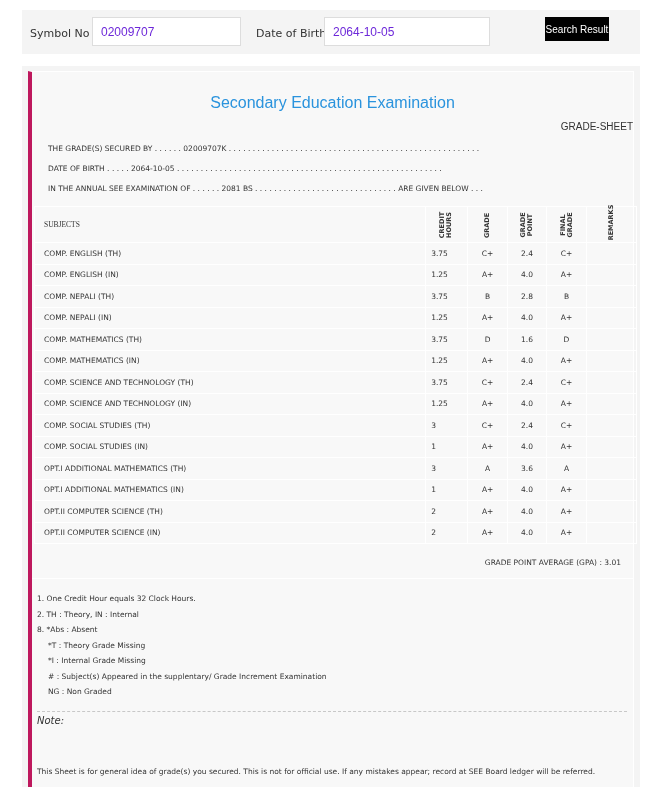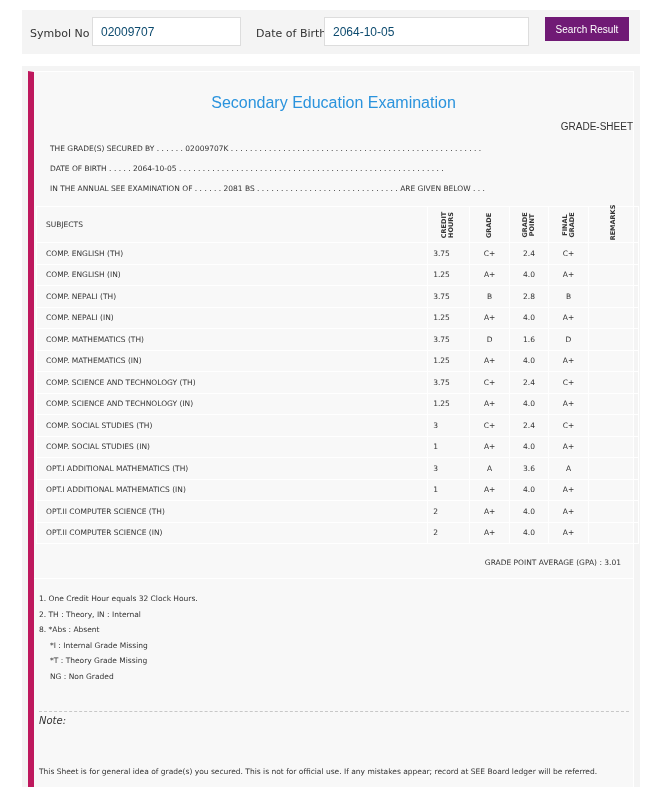--- a/index.html
+++ b/index.html
@@ -6,33 +6,33 @@
   html, body { width: 648px; height: 787px; background: #ffffff; overflow: hidden; }
   body { font-family: "DejaVu Sans", sans-serif; color: #333; position: relative; }
 
   .search-bar {
     position: absolute; left: 22px; top: 10px; width: 618px; height: 44px;
     background: #f4f4f4;
   }
   .search-bar .lbl { position: absolute; top: 17px; font-size: 11px; color: #333; font-family: "DejaVu Sans", sans-serif; }
   .search-bar input {
     position: absolute; top: 7px; height: 29px; border: 1px solid #ddd; background: #fff;
-    font-family: "Liberation Sans", sans-serif; font-size: 12px; color: #0c4a6e; padding-left: 8px; outline: none;
+    font-family: "Liberation Sans", sans-serif; font-size: 12px; color: #6d28d9; padding-left: 8px; outline: none;
   }
   .search-btn {
-    position: absolute; left: 545px; top: 7px; width: 84px; height: 24px; background: #701a75;
+    position: absolute; left: 545px; top: 7px; width: 64px; height: 24px; background: #000000;
     color: #fff; border: none; font-family: "Liberation Sans", sans-serif; font-size: 10px;
   }
 
   .panel-outer {
     position: absolute; left: 22px; top: 66px; width: 618px; height: 721px; background: #f4f4f4;
   }
   .panel-inner {
     position: absolute; left: 6px; top: 5px; width: 606px; height: 716px; background: #f8f8f8;
-    border-left: 6px solid #be185d; border-top: 1px solid #fff; border-right: 1px solid #fff;
+    border-left: 4px solid #be185d; border-top: 1px solid #fff; border-right: 1px solid #fff;
   }
   .title {
     position: absolute; top: 22px; left: 0; width: 100%; text-align: center;
     font-family: "Liberation Sans", sans-serif; font-size: 16px; color: #2a93dd;
   }
   .subtitle {
     position: absolute; top: 49px; left: 0; width: 100%; text-align: right;
     font-family: "Liberation Sans", sans-serif; font-size: 10px; color: #333;
   }
   .info-line {
@@ -43,21 +43,21 @@
     position: absolute; left: 2px; top: 134px; width: 603px; border-collapse: collapse;
     font-size: 7.5px; color: #333;
   }
   table.grades td, table.grades th {
     border: 1px solid #ffffff; height: 21.5px; font-weight: normal;
   }
   table.grades td.subj { padding-left: 9px; text-align: left; width: 392px; }
   table.grades td.c { text-align: center; }
   table.grades td.ch { text-align: left; padding-left: 5px; width: 40px; }
   table.grades th { height: 36px; vertical-align: middle; }
-  table.grades th.subj { text-align: left; padding-left: 9px; }
+  table.grades th.subj { text-align: left; padding-left: 9px; font-family: Liberation Serif, serif; }
   .vtext {
     display: inline-block; transform: rotate(-90deg); font-size: 6.5px; font-weight: bold;
     line-height: 7px; text-align: center; white-space: nowrap;
   }
   .gpa {
     position: absolute; right: 12px; top: 486px; font-size: 7.5px; color: #333;
   }
   .gpa-divider { position: absolute; left: 0; top: 506px; width: 100%; border-top: 1px solid #fff; }
   .notes { position: absolute; left: 5px; top: 519px; font-size: 7.5px; color: #333; line-height: 15.5px; }
   .notes .ind { padding-left: 11px; }
@@ -65,21 +65,21 @@
   .note-title { position: absolute; left: 5px; top: 643px; font-size: 10px; color: #333; font-style: italic; }
   .note-text { position: absolute; left: 5px; top: 656px; width: 595px; font-size: 7.5px; color: #333; line-height: 15px; margin-top: 36px; }
 </style>
 </head>
 <body>
 
 <div class="search-bar">
   <span class="lbl" style="left:8px;">Symbol No :</span>
   <input type="text" style="left: 70px; width: 149px;" value="02009707">
   <span class="lbl" style="left:234px;">Date of Birth :</span>
-  <input type="text" style="left: 302px; width: 205px;" value="2064-10-05">
+  <input type="text" style="left: 302px; width: 166px;" value="2064-10-05">
   <button class="search-btn" style="left:523px;">Search Result</button>
 </div>
 
 <div class="panel-outer">
   <div class="panel-inner">
     <div class="title">Secondary Education Examination</div>
     <div class="subtitle">GRADE-SHEET</div>
     <div class="info-line" style="top:72px;">THE GRADE(S) SECURED BY . . . . . . 02009707K . . . . . . . . . . . . . . . . . . . . . . . . . . . . . . . . . . . . . . . . . . . . . . . . . . . . .</div>
     <div class="info-line" style="top:92px;">DATE OF BIRTH . . . . . 2064-10-05 . . . . . . . . . . . . . . . . . . . . . . . . . . . . . . . . . . . . . . . . . . . . . . . . . . . . . . . .</div>
     <div class="info-line" style="top:112px;">IN THE ANNUAL SEE EXAMINATION OF . . . . . . 2081 BS . . . . . . . . . . . . . . . . . . . . . . . . . . . . . . ARE GIVEN BELOW . . .</div>
@@ -211,22 +211,23 @@
         </tbody>
     </table>
 
     <div class="gpa">GRADE POINT AVERAGE (GPA) : 3.01</div>
     <div class="gpa-divider"></div>
 
     <div class="notes">
       <div>1. One Credit Hour equals 32 Clock Hours.</div>
       <div>2. TH : Theory, IN : Internal</div>
       <div>8. *Abs : Absent</div>
+      <div class="ind">*T : Theory Grade Missing</div>
       <div class="ind">*I : Internal Grade Missing</div>
-      <div class="ind">*T : Theory Grade Missing</div>
+      <div class="ind"># : Subject(s) Appeared in the supplentary/ Grade Increment Examination</div>
       <div class="ind">NG : Non Graded</div>
     </div>
 
     <div class="dashed"></div>
     <div class="note-title">Note:</div>
     <div class="note-text">This Sheet is for general idea of grade(s) you secured. This is not for official use. If any mistakes appear; record at SEE Board ledger will be referred.</div>
   </div>
 </div>
 
 </body></html>

